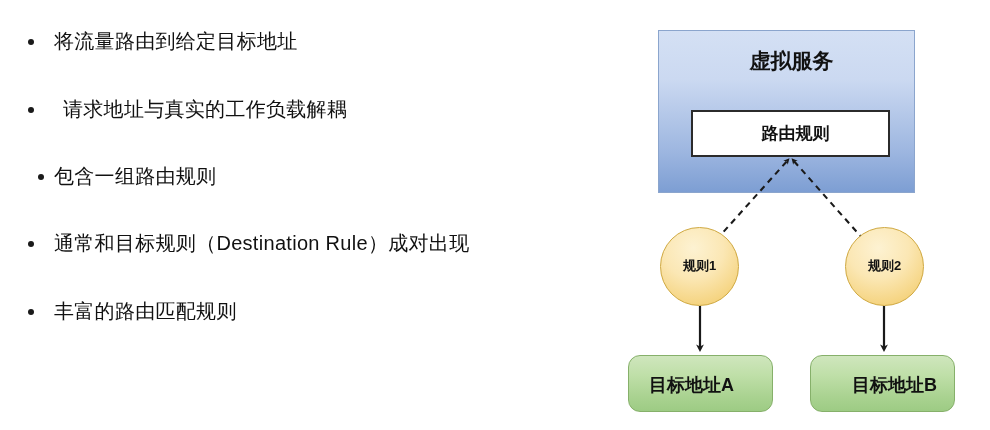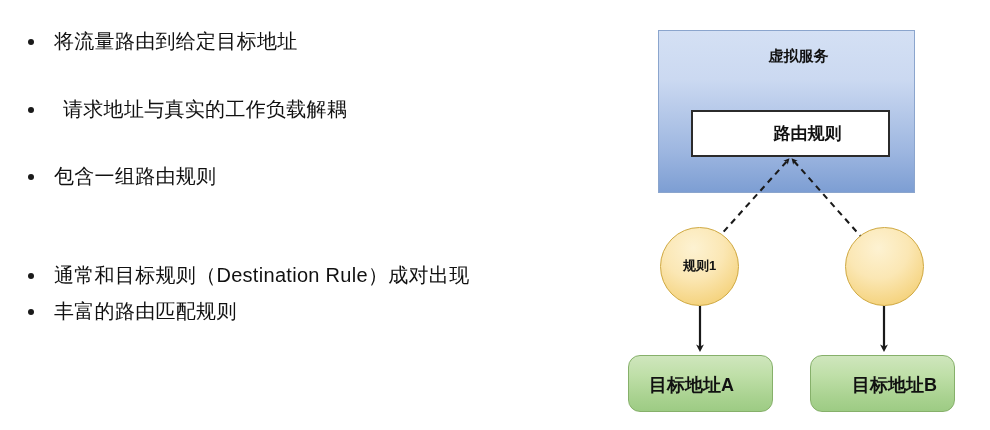--- a/index.html
+++ b/index.html
@@ -50,22 +50,22 @@
   }
   .bullet-text {
     font-size: 20px;
     line-height: 1.2;
     letter-spacing: 0.3px;
     color: #111111;
   }
 
   .bullet-row.r0 { top: 29px; }
   .bullet-row.r1 { top: 97px; gap: 9px; }
-  .bullet-row.r2 { top: 164px; }
-  .bullet-row.r3 { top: 231px; margin-top: 32px; }
+  .bullet-row.r2 { top: 164px; text-align: center; }
+  .bullet-row.r3 { top: 231px; }
   .bullet-row.r4 { top: 299px; }
 
   
   #diagram {
     position: absolute;
     left: 615px;
     top: 0px;
     width: 375px;
     height: 430px;
   }
@@ -94,37 +94,36 @@
     width: 257px;
     height: 163px;
     border: 1px solid #8ba5cd;
     background: linear-gradient(to bottom, #d4e0f4 0%, #cbd9f1 30%, #9db6e0 75%, #7d9ed3 100%);
     box-sizing: border-box;
   }
   #vs-title {
     left: 43px;
     top: 47px;
     width: 267px;
-    font-size: 15px;
-    padding-left: 7px;
+    font-size: 21px;
   }
 
   
   #rr-box {
     position: absolute;
     left: 76px;
     top: 110px;
     width: 199px;
     height: 47px;
     background: #ffffff;
     border: 2px solid #2b2b2b;
     box-sizing: border-box;
   }
   #rr-title {
-    left: 88px;
+    left: 76px;
     top: 122px;
     width: 209px;
     font-size: 17px;
   }
 
   
   .circle {
     position: absolute;
     width: 79px;
     height: 79px;
@@ -211,20 +210,21 @@
 
     <path d="M 85 306 L 85 349" fill="none" stroke="#1a1a1a" stroke-width="2.2" marker-end="url(#arrow-solid)"></path>
 
     <path d="M 269 306 L 269 349" fill="none" stroke="#1a1a1a" stroke-width="2.2" marker-end="url(#arrow-solid)"></path>
   </svg>
 
   <div class="circle" id="circle-1"></div>
   <div class="node-label circle-label" id="circle-1-label">规则1</div>
 
   <div class="circle" id="circle-2"></div>
+  <div class="node-label circle-label" id="circle-2-label">规则2</div>
 
   <div class="dest-box" id="dest-a"></div>
   <div class="node-label dest-label" id="dest-a-label">目标地址A</div>
 
   <div class="dest-box" id="dest-b"></div>
   <div class="node-label dest-label" id="dest-b-label">目标地址B</div>
 
 </div>
 
 </body></html>

